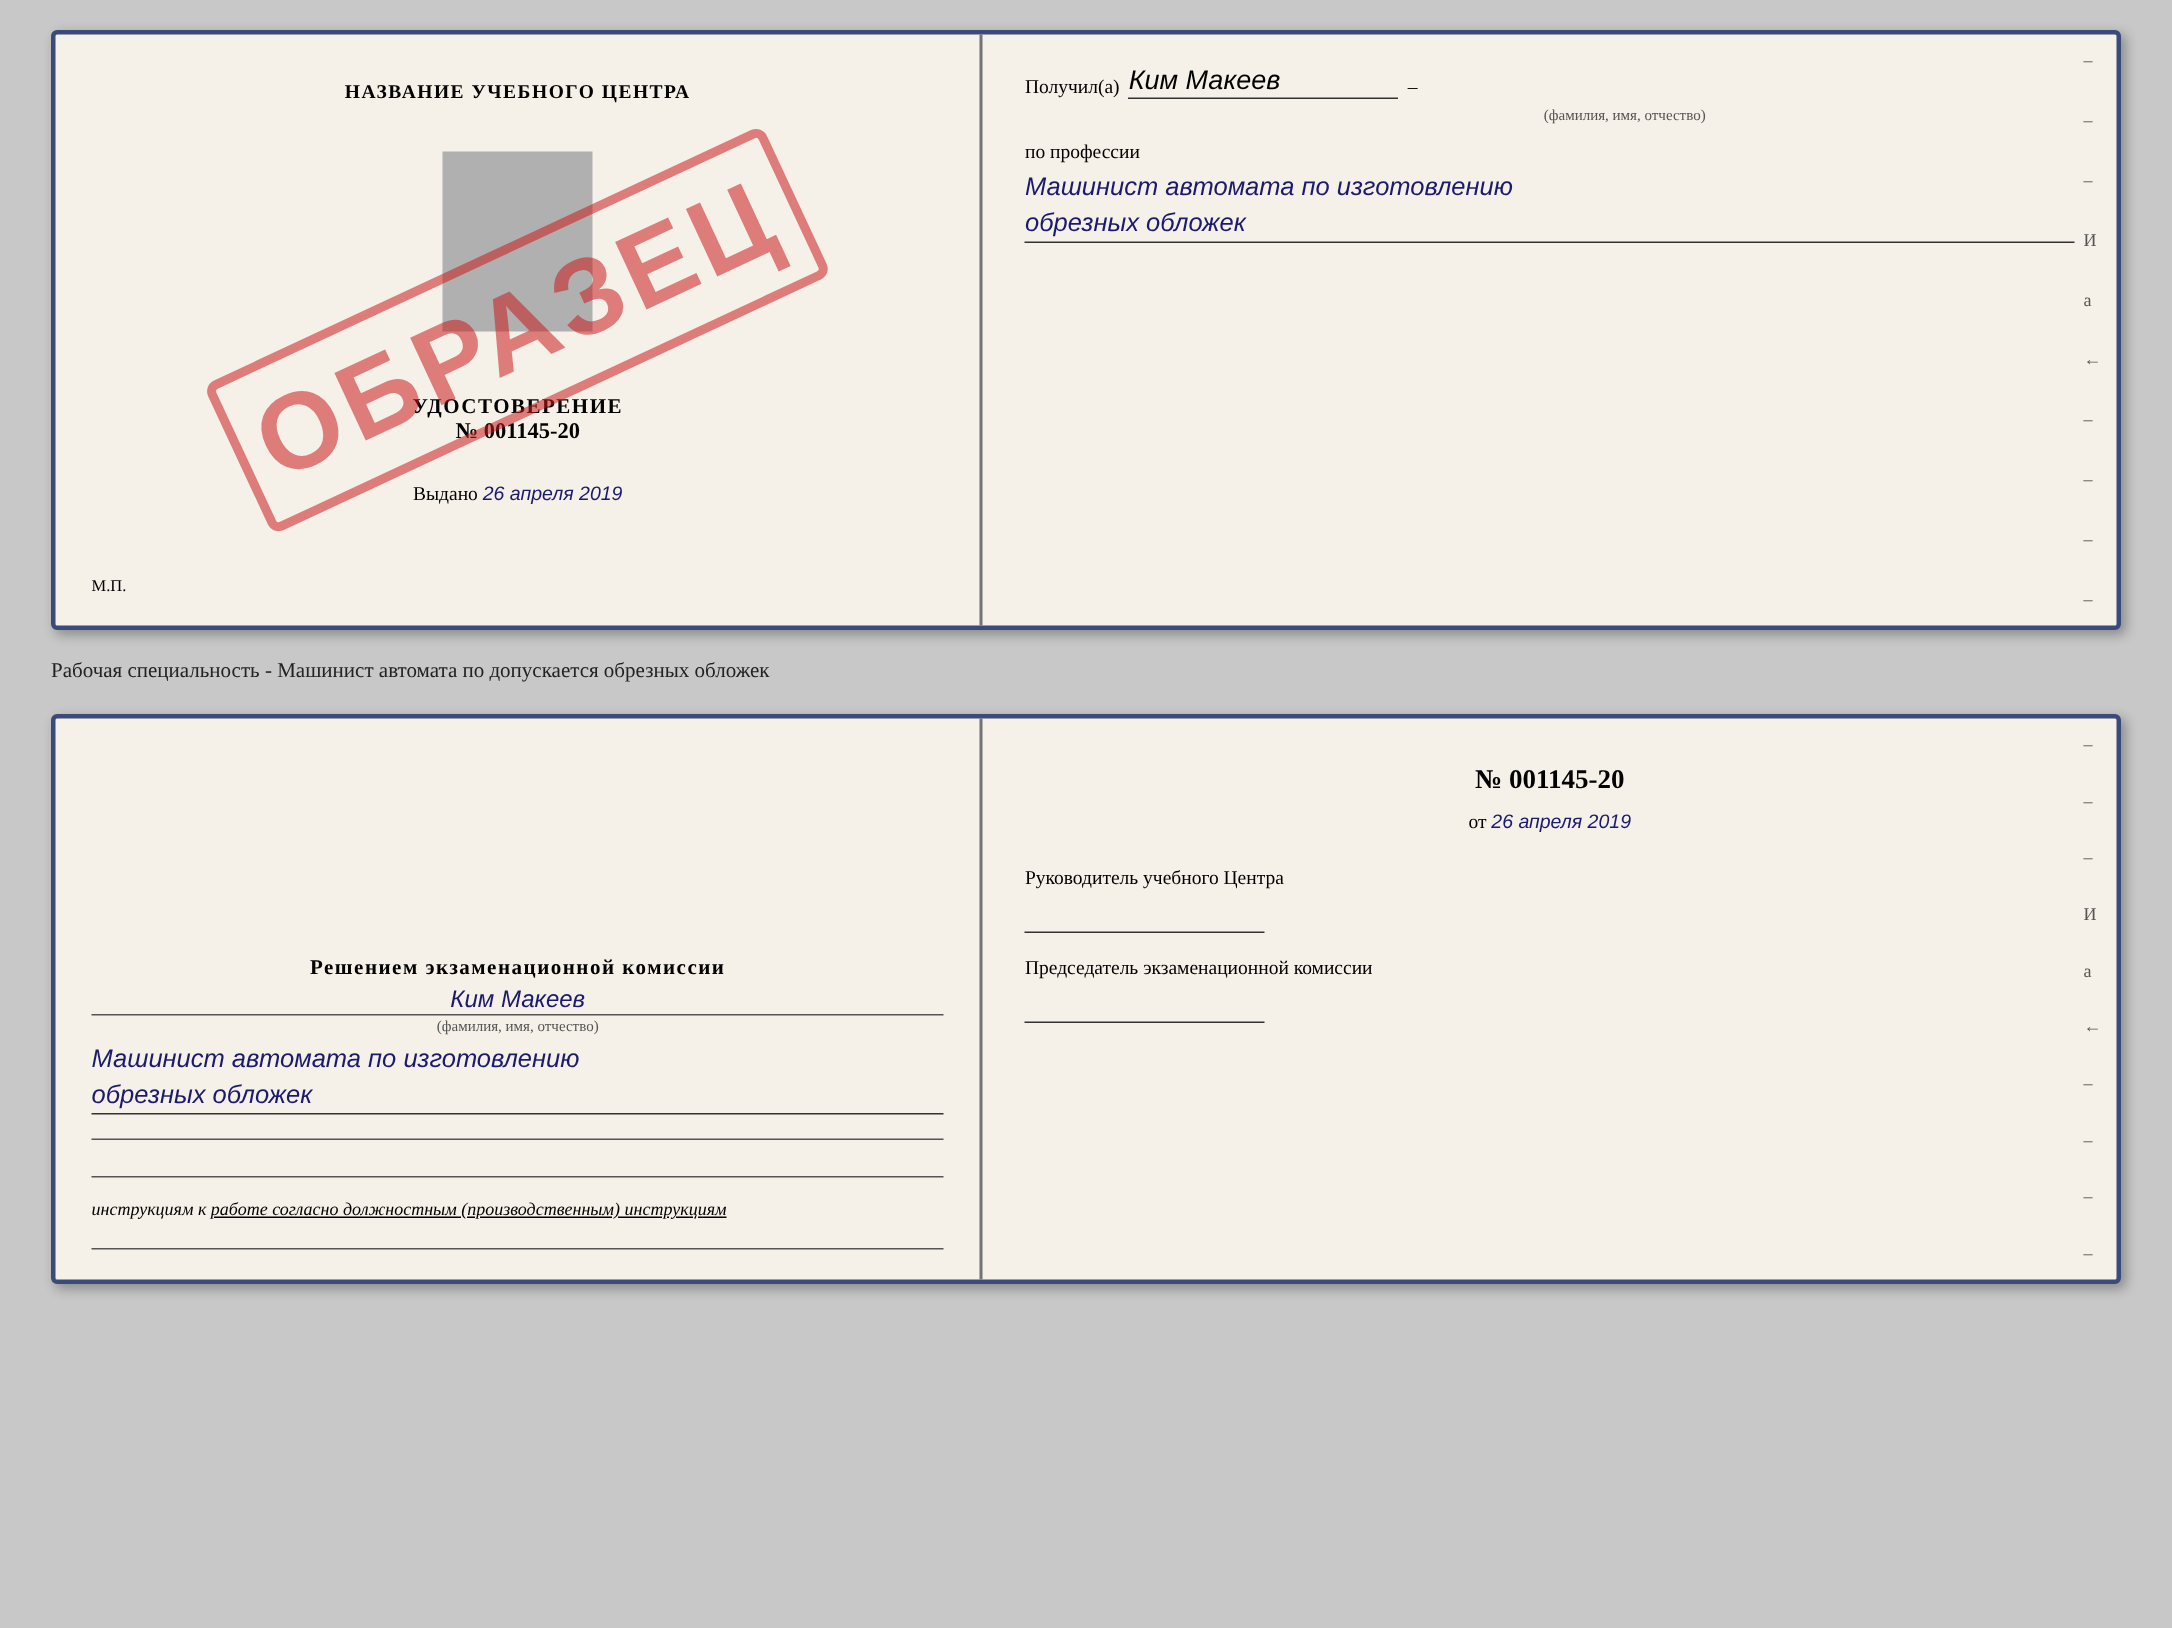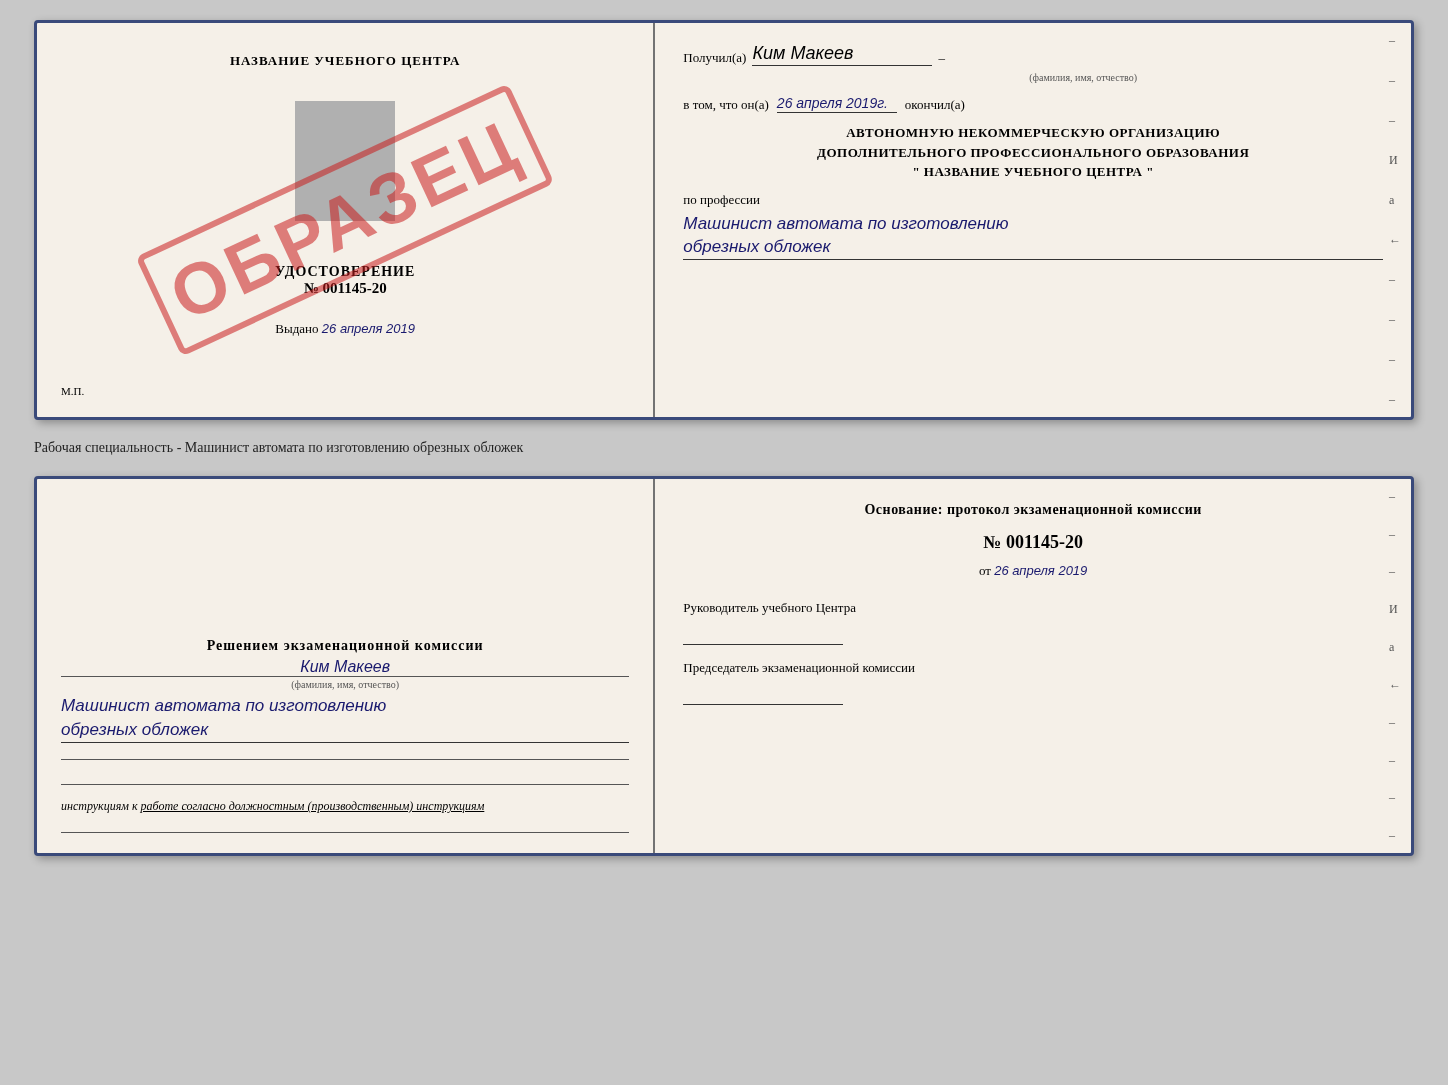--- a/index.html
+++ b/index.html
@@ -333,31 +333,21 @@
   </div>
 
   <div class="card-right">
     <div class="field-row">
       <span class="field-label">Получил(а)</span>
       <span class="field-value" style="font-size:18px;min-width:180px;">Ким Макеев</span>
       <span class="field-label">–</span>
     </div>
     <span class="field-subtext" style="margin-left:100px;">(фамилия, имя, отчество)</span>
 
-    <div class="field-date-row">
-      <span class="field-label">в том, что он(а)</span>
-      <span class="field-value date-handwritten">26 апреля 2019г.</span>
-      <span class="field-label">окончил(а)</span>
-    </div>
-
-    <div class="block-text">
-      <div>АВТОНОМНУЮ НЕКОММЕРЧЕСКУЮ ОРГАНИЗАЦИЮ</div>
-      <div>ДОПОЛНИТЕЛЬНОГО ПРОФЕССИОНАЛЬНОГО ОБРАЗОВАНИЯ</div>
-      <div>"   НАЗВАНИЕ УЧЕБНОГО ЦЕНТРА   "</div>
-    </div>
+
 
     <div class="profession-label">по профессии</div>
     <div class="profession-value">
       <div>Машинист автомата по изготовлению</div>
       <div>обрезных обложек</div>
     </div>
 
     <div class="right-decorations">
       <span class="right-dash">–</span>
       <span class="right-dash">–</span>
@@ -366,21 +356,21 @@
       <span class="right-dash">а</span>
       <span class="right-dash">←</span>
       <span class="right-dash">–</span>
       <span class="right-dash">–</span>
       <span class="right-dash">–</span>
       <span class="right-dash">–</span>
     </div>
   </div>
 </div>
 
-<div class="separator-label">Рабочая специальность - Машинист автомата по изготовлению обрезных обложек</div>
+<div class="separator-label">Рабочая специальность - Машинист автомата по допускается обрезных обложек</div>
 
 <div class="document-card bottom-card">
   <div class="card-left">
     <div class="decision-text">Решением экзаменационной комиссии</div>
     <div class="person-name">Ким Макеев</div>
     <div class="subtext-small">(фамилия, имя, отчество)</div>
 
     <div class="qualification-value">
       <div>Машинист автомата по изготовлению</div>
       <div>обрезных обложек</div>
@@ -390,21 +380,20 @@
     <div class="blank-lines" style="margin-top:24px;"></div>
 
     <div class="допускается-text">
       <span>инструкциям к</span>
       <span style="text-decoration:underline;">работе согласно должностным (производственным) инструкциям</span>
     </div>
     <div class="blank-lines" style="margin-top:18px;"></div>
   </div>
 
   <div class="bottom-right card-right">
-    <div class="osnov-text">Основание: протокол экзаменационной комиссии</div>
 
     <div class="protocol-number">№  001145-20</div>
     <div class="protocol-date">
       <span>от</span>
       <span class="date-handwritten">26 апреля 2019</span>
     </div>
 
     <div class="signature-block" style="margin-top:20px;">
       <div class="sig-label">Руководитель учебного Центра</div>
       <div class="sig-line"></div>

